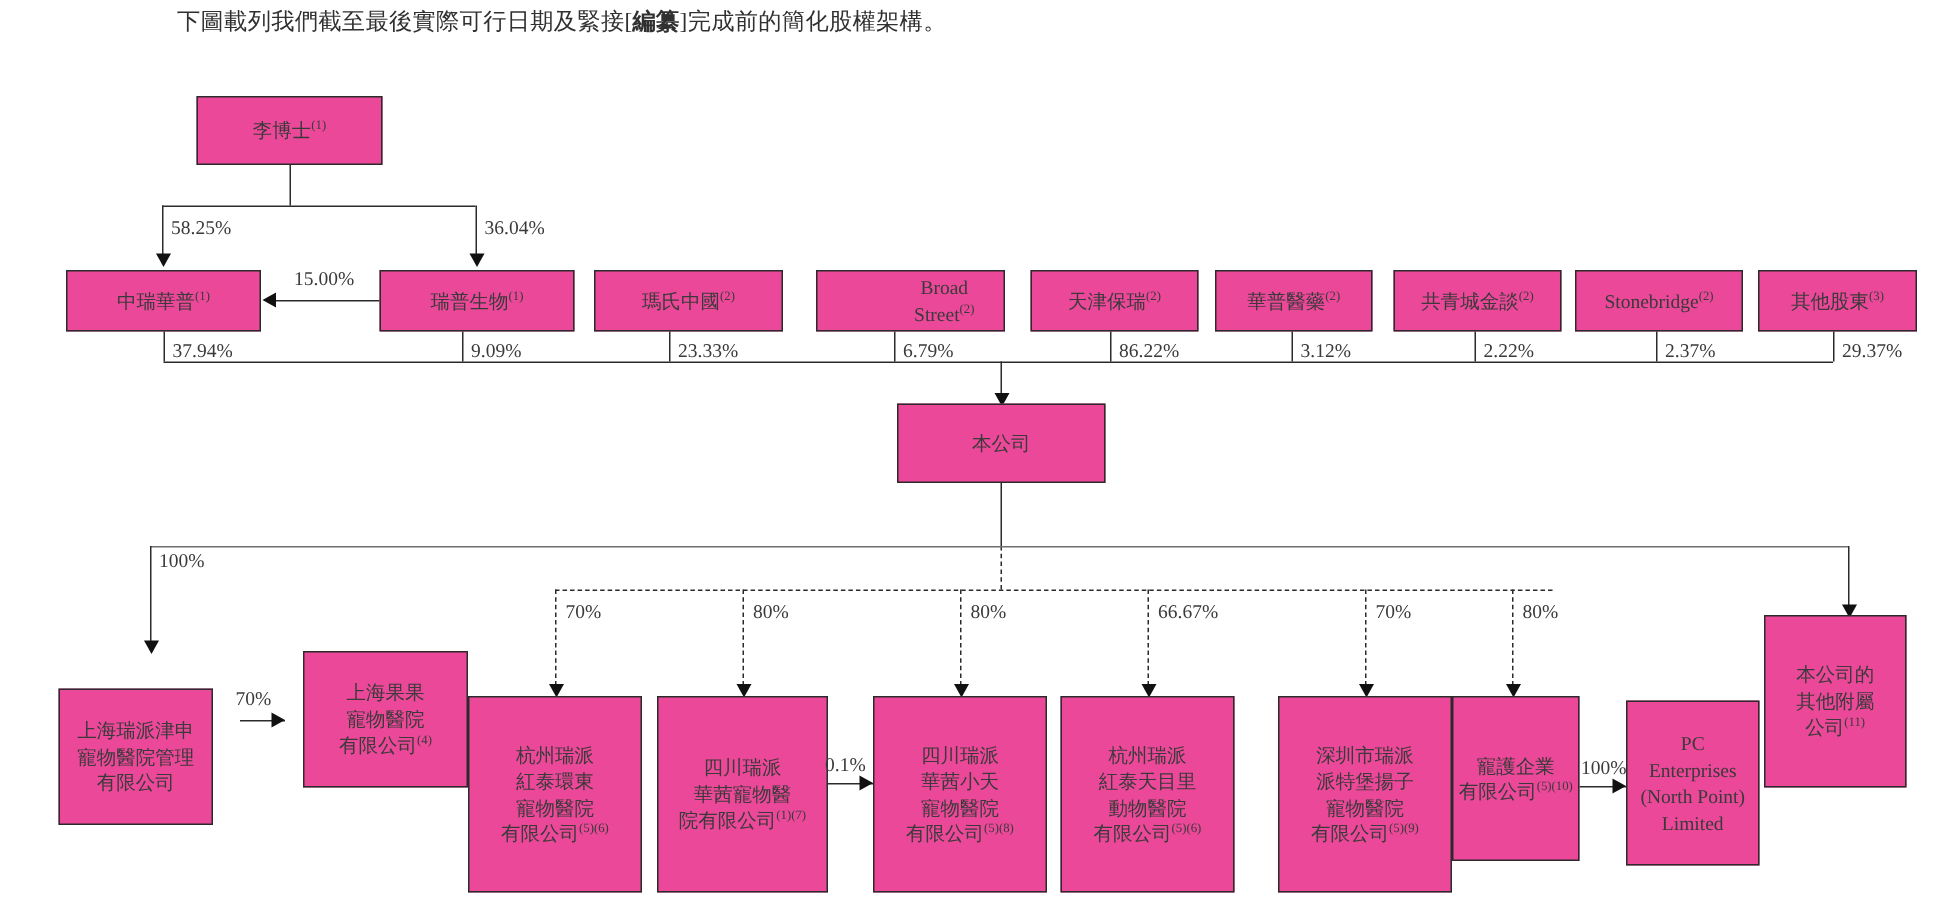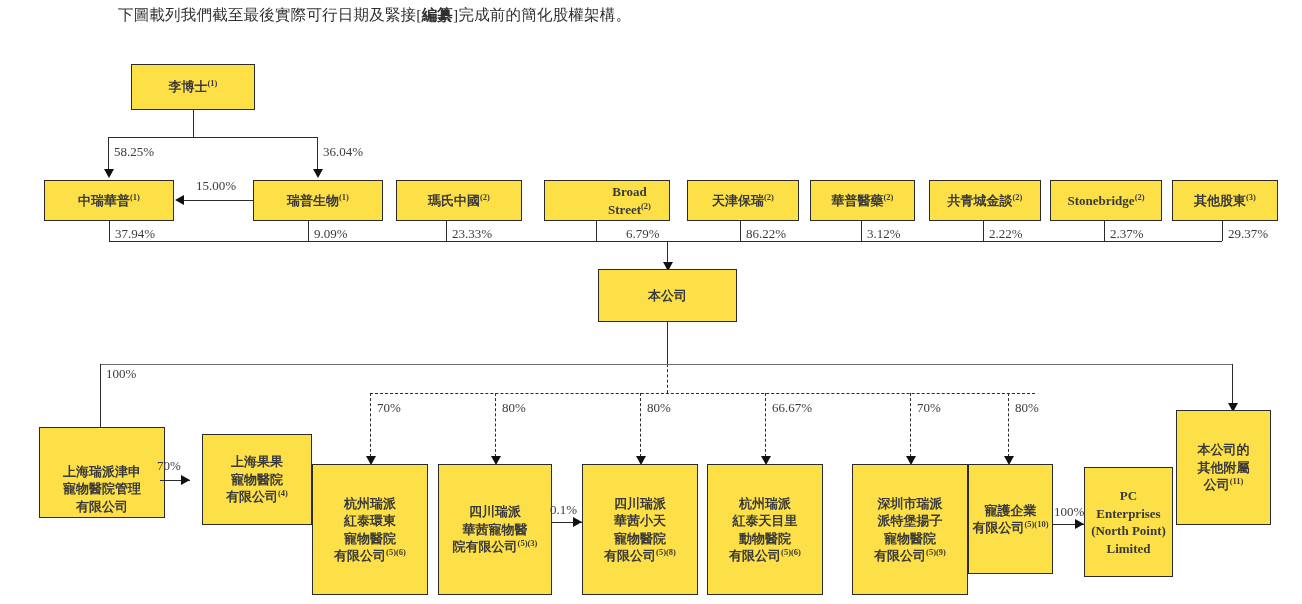--- a/index.html
+++ b/index.html
@@ -13,26 +13,25 @@
   .intro{
     position:absolute;left:118px;top:4px;width:1160px;
     font-size:15.5px;line-height:22px;letter-spacing:.2px;
     color:#303030;white-space:nowrap;
   }
   .intro b{font-weight:bold;}
 
   
   .node{
     position:absolute;box-sizing:border-box;
-    border:1.3px solid #2b2b2b;background:#fde047;
+    border:1.3px solid #2b2b2b;background:#ec4899;
     display:flex;align-items:center;justify-content:center;
     text-align:center;
     font-size:13px;line-height:17.5px;color:#3a3a3a;
     padding:2px 3px;
-    font-weight:bold;
   }
   .node .txt{display:block;}
   .node sup{font-size:8.5px;vertical-align:super;line-height:0;}
 
   
   .pct{
     position:absolute;font-size:13px;line-height:14px;
     color:#3a3a3a;white-space:nowrap;
   }
 
@@ -114,21 +113,21 @@
   <div class="v" style="left:861px;top:221px;height:20px;"></div>
   <div class="v" style="left:983px;top:221px;height:20px;"></div>
   <div class="v" style="left:1104px;top:221px;height:20px;"></div>
   <div class="v" style="left:1222px;top:221px;height:20px;"></div>
 
   <div class="h" style="left:109px;top:241px;width:1113px;"></div>
 
   <div class="pct" style="left:115px;top:227px;">37.94%</div>
   <div class="pct" style="left:314px;top:227px;">9.09%</div>
   <div class="pct" style="left:452px;top:227px;">23.33%</div>
-  <div class="pct" style="left:602px;top:227px;margin-left:24px;">6.79%</div>
+  <div class="pct" style="left:602px;top:227px;">6.79%</div>
   <div class="pct" style="left:746px;top:227px;">86.22%</div>
   <div class="pct" style="left:867px;top:227px;">3.12%</div>
   <div class="pct" style="left:989px;top:227px;">2.22%</div>
   <div class="pct" style="left:1110px;top:227px;">2.37%</div>
   <div class="pct" style="left:1228px;top:227px;">29.37%</div>
 
   <div class="v" style="left:667px;top:241px;height:23px;"></div>
   <div class="ar-d" style="left:663px;top:262px;"></div>
 
   <div class="node" style="left:598px;top:269px;width:139px;height:53px;border-width:1.6px;">
@@ -166,21 +165,21 @@
   <div class="pct" style="left:772px;top:401px;">66.67%</div>
 
   <div class="vd" style="left:910px;top:393px;height:64px;"></div>
   <div class="ar-d" style="left:906px;top:456px;"></div>
   <div class="pct" style="left:917px;top:401px;">70%</div>
 
   <div class="vd" style="left:1008px;top:393px;height:64px;"></div>
   <div class="ar-d" style="left:1004px;top:456px;"></div>
   <div class="pct" style="left:1015px;top:401px;">80%</div>
 
-  <div class="node" style="left:39px;top:427px;width:126px;height:91px;align-items:flex-end;">
+  <div class="node" style="left:39px;top:459px;width:103px;height:91px;">
     <span class="txt">
       <span>上海瑞派津申</span><br>
       <span>寵物醫院管理</span><br>
       <span>有限公司</span>
     </span>
   </div>
 
   <div class="h" style="left:160px;top:480px;width:30px;"></div>
   <div class="ar-r" style="left:181px;top:475px;"></div>
   <div class="pct" style="left:157px;top:459px;">70%</div>
@@ -199,21 +198,21 @@
       <span>紅泰環東</span><br>
       <span>寵物醫院</span><br>
       <span>有限公司</span><sup>(5)(6)</sup>
     </span>
   </div>
 
   <div class="node" style="left:438px;top:464px;width:114px;height:131px;">
     <span class="txt">
       <span>四川瑞派</span><br>
       <span>華茜寵物醫</span><br>
-      <span>院有限公司</span><sup>(5)(3)</sup>
+      <span>院有限公司</span><sup>(1)(7)</sup>
     </span>
   </div>
 
   <div class="h" style="left:552px;top:522px;width:30px;"></div>
   <div class="ar-r" style="left:573px;top:517px;"></div>
   <div class="pct" style="left:550px;top:503px;">0.1%</div>
 
   <div class="node" style="left:582px;top:464px;width:116px;height:131px;">
     <span class="txt">
       <span>四川瑞派</span><br>

